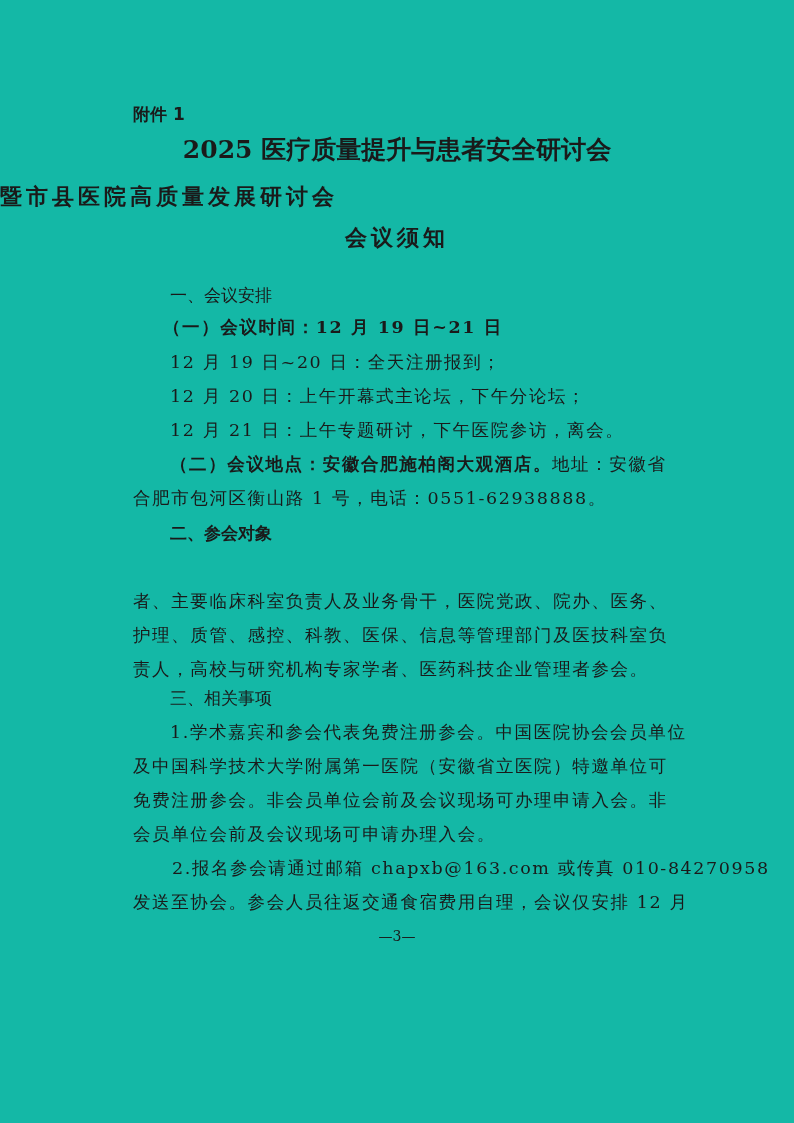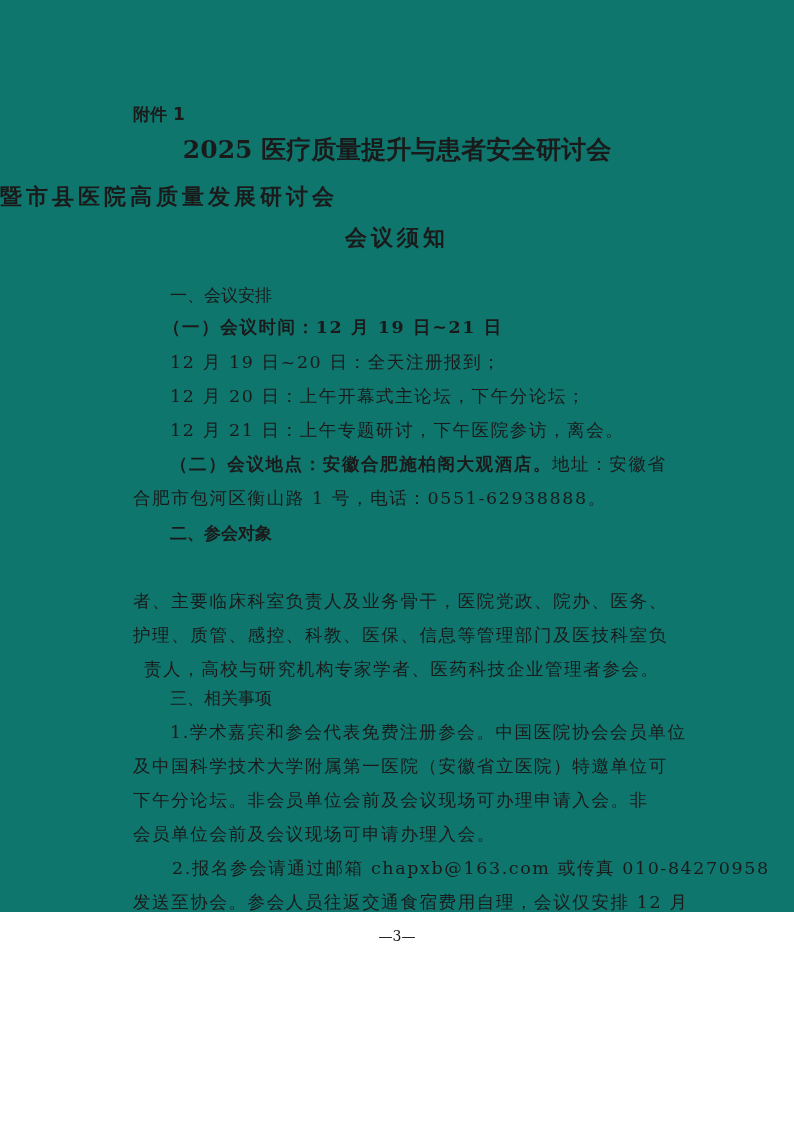--- a/index.html
+++ b/index.html
@@ -1,17 +1,17 @@
 <!DOCTYPE html>
 <html><head>
 <meta charset="utf-8">
 <style>
   html, body { margin: 0; padding: 0; background: #ffffff; }
   body { width: 794px; height: 1123px; position: relative; overflow: hidden; color: #111; }
-  .page { position: absolute; left: 0; top: 0; width: 794px; height: 912px; background: #0f766e; }
+  .page { position: absolute; left: 0; top: 0; width: 794px; height: 1123px; background: #14b8a6; }
   .ln { position: absolute; white-space: nowrap; font-family: "DejaVu Serif", "Liberation Serif", serif; font-size: 18px; line-height: 22px; color: #1a1a1a; }
   .attach { left: 133px; top: 103px; font-size: 17px; font-weight: bold; font-family: "DejaVu Sans", "Liberation Sans", sans-serif; }
   .title1 { left: 0; width: 794px; text-align: center; top: 134px; font-size: 25px; line-height: 32px; font-weight: bold; letter-spacing: 0px; }
   .title2 { left: 0; width: 794px; text-align: left; top: 183px; font-size: 22px; line-height: 28px; font-weight: bold; letter-spacing: 4px; font-family: "DejaVu Sans", sans-serif; }
   .title3 { left: 0; width: 794px; text-align: center; top: 224px; font-size: 22px; line-height: 28px; font-weight: bold; letter-spacing: 4px; font-family: "DejaVu Sans", sans-serif; }
   .h1 { font-family: "DejaVu Sans", "Liberation Sans", sans-serif; font-size: 17px; }
   .bold { font-weight: bold; }
   .body { font-size: 17.5px; letter-spacing: 1.6px; }
   .pagenum { left: 0; width: 794px; text-align: center; top: 925px; font-size: 14px; }
 </style>
@@ -32,24 +32,24 @@
   <div class="ln body" style="left:170px; top:385px;">12 月 20 日：上午开幕式主论坛，下午分论坛；</div>
   <div class="ln body" style="left:170px; top:419px;">12 月 21 日：上午专题研讨，下午医院参访，离会。</div>
   <div class="ln body" style="left:170px; top:453px;">
     <span class="bold">（二）会议地点：安徽合肥施柏阁大观酒店。</span><span>地址：安徽省</span>
   </div>
   <div class="ln body" style="left:133px; top:487px;">合肥市包河区衡山路 1 号，电话：0551-62938888。</div>
 
   <div class="ln h1 bold" style="left:170px; top:522px;">二、参会对象</div>
   <div class="ln body" style="left:133px; top:624px;">护理、质管、感控、科教、医保、信息等管理部门及医技科室负</div>
   <div class="ln body" style="left:133px; top:590px;">者、主要临床科室负责人及业务骨干，医院党政、院办、医务、</div>
-  <div class="ln body" style="left:144px; top:658px;">责人，高校与研究机构专家学者、医药科技企业管理者参会。</div>
+  <div class="ln body" style="left:133px; top:658px;">责人，高校与研究机构专家学者、医药科技企业管理者参会。</div>
 
   <div class="ln h1" style="left:170px; top:687px;">三、相关事项</div>
   <div class="ln body" style="left:170px; top:721px;">1.学术嘉宾和参会代表免费注册参会。中国医院协会会员单位</div>
   <div class="ln body" style="left:133px; top:755px;">及中国科学技术大学附属第一医院（安徽省立医院）特邀单位可</div>
-  <div class="ln body" style="left:133px; top:789px;">下午分论坛。非会员单位会前及会议现场可办理申请入会。非</div>
+  <div class="ln body" style="left:133px; top:789px;">免费注册参会。非会员单位会前及会议现场可办理申请入会。非</div>
   <div class="ln body" style="left:133px; top:823px;">会员单位会前及会议现场可申请办理入会。</div>
   <div class="ln body" style="left:172px; top:857px;">2.报名参会请通过邮箱 chapxb@163.com 或传真 010-84270958</div>
   <div class="ln body" style="left:133px; top:891px;">发送至协会。参会人员往返交通食宿费用自理，会议仅安排 12 月</div>
 
   <div class="ln pagenum">—3—</div>
 </div>
 
 </body></html>

